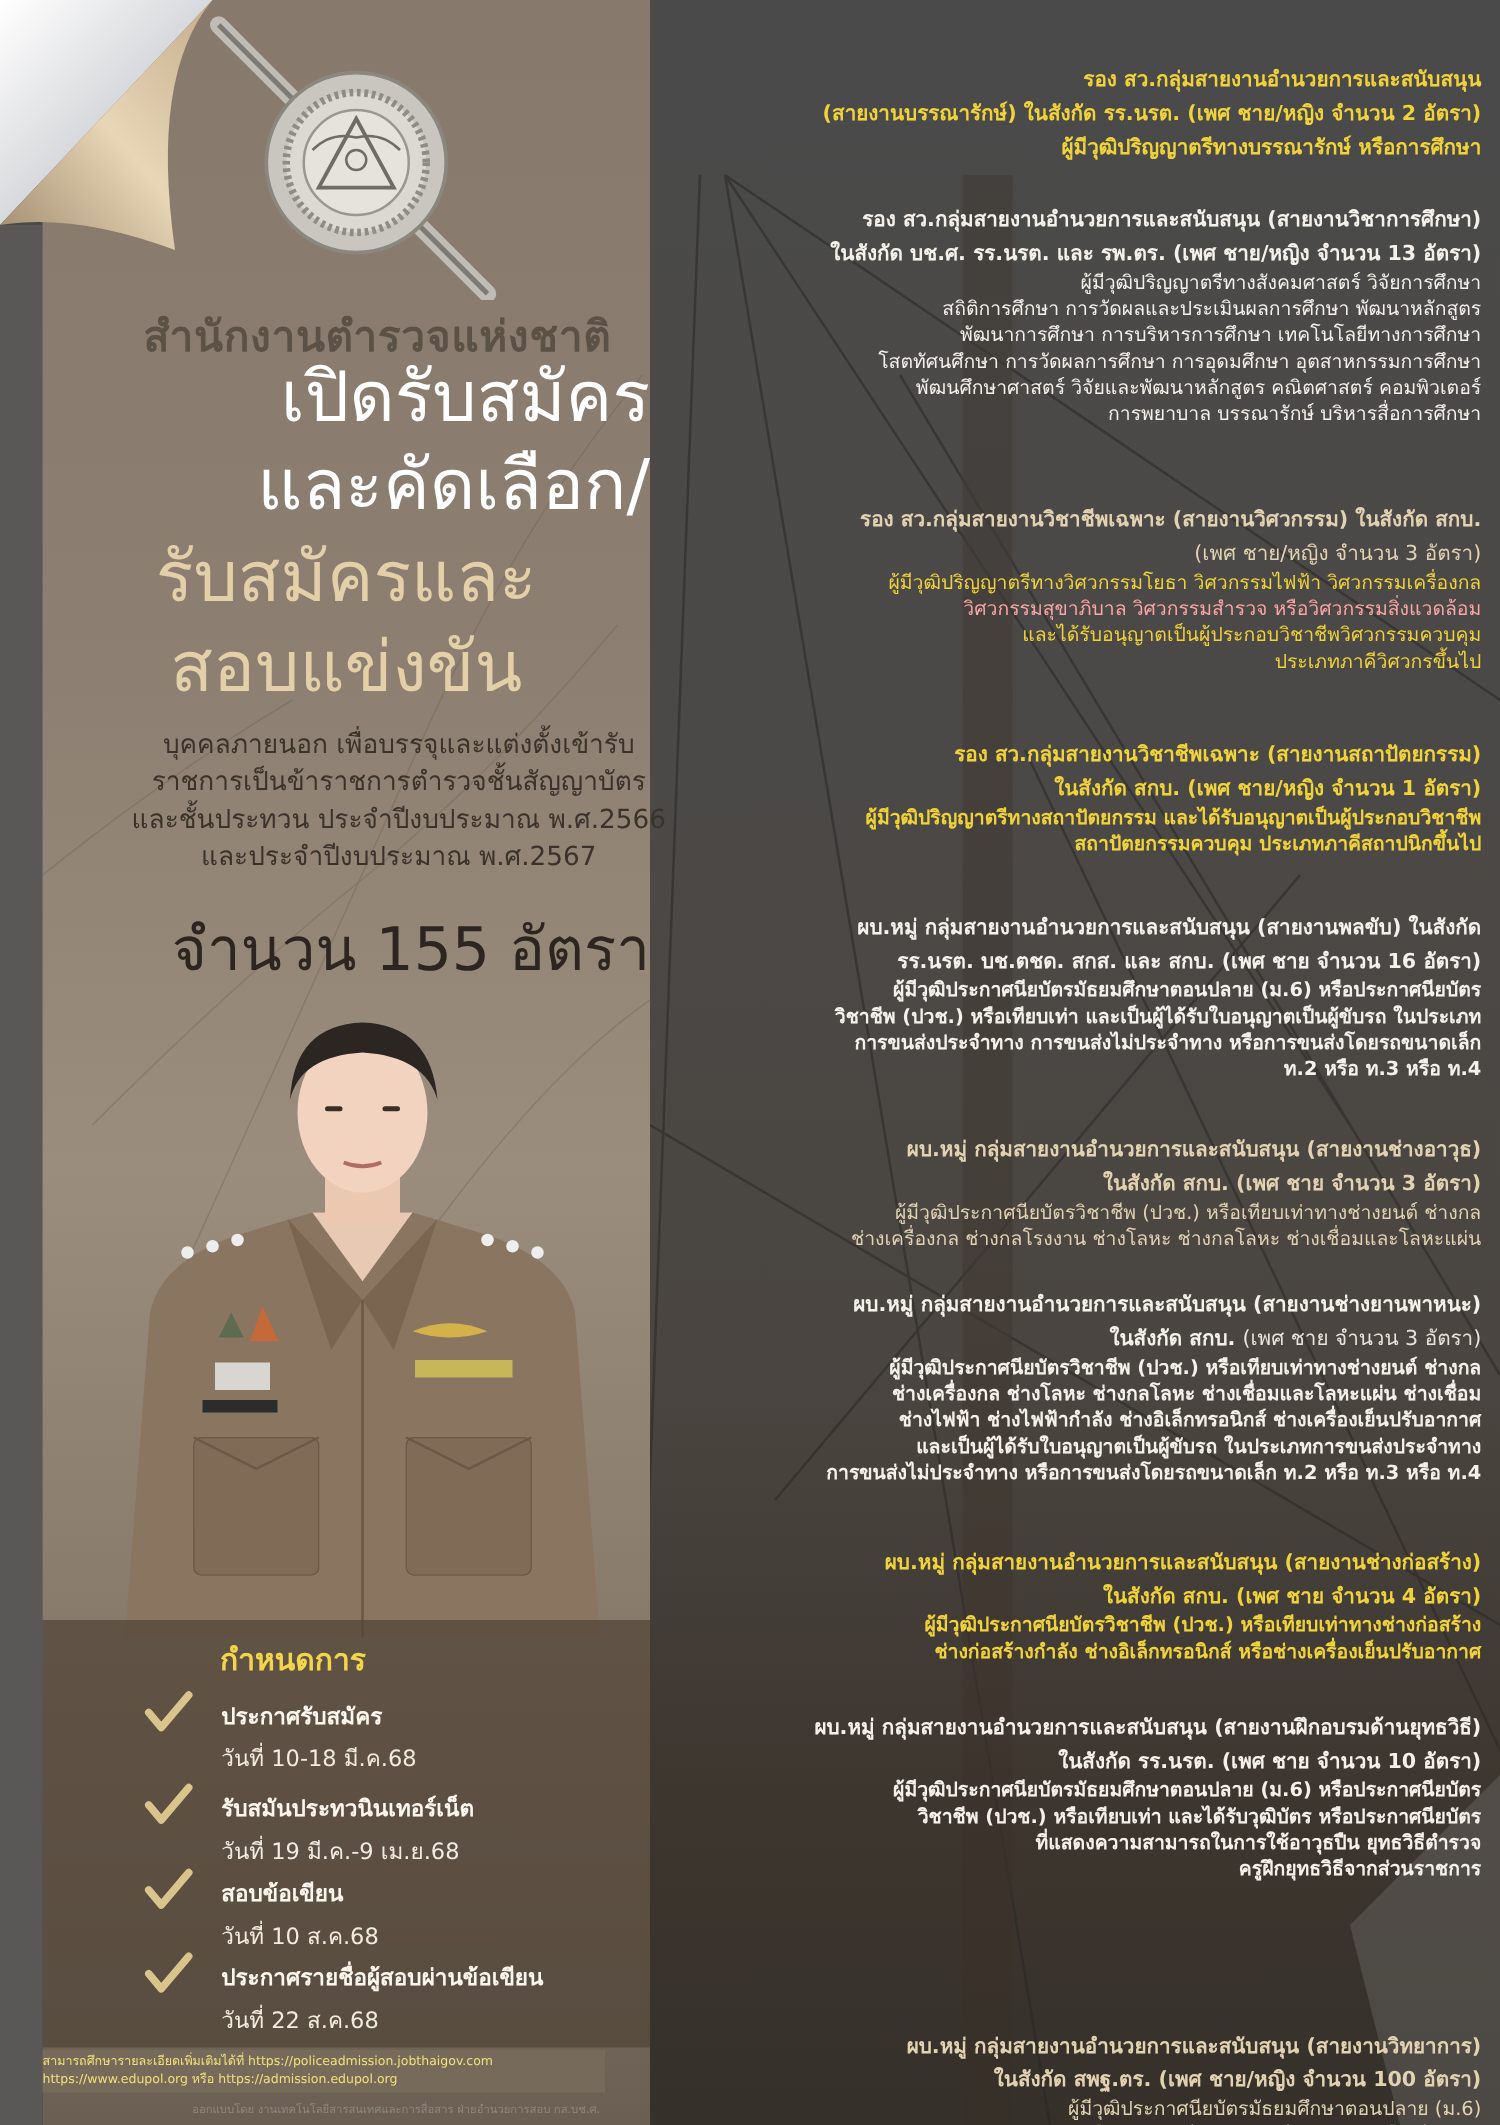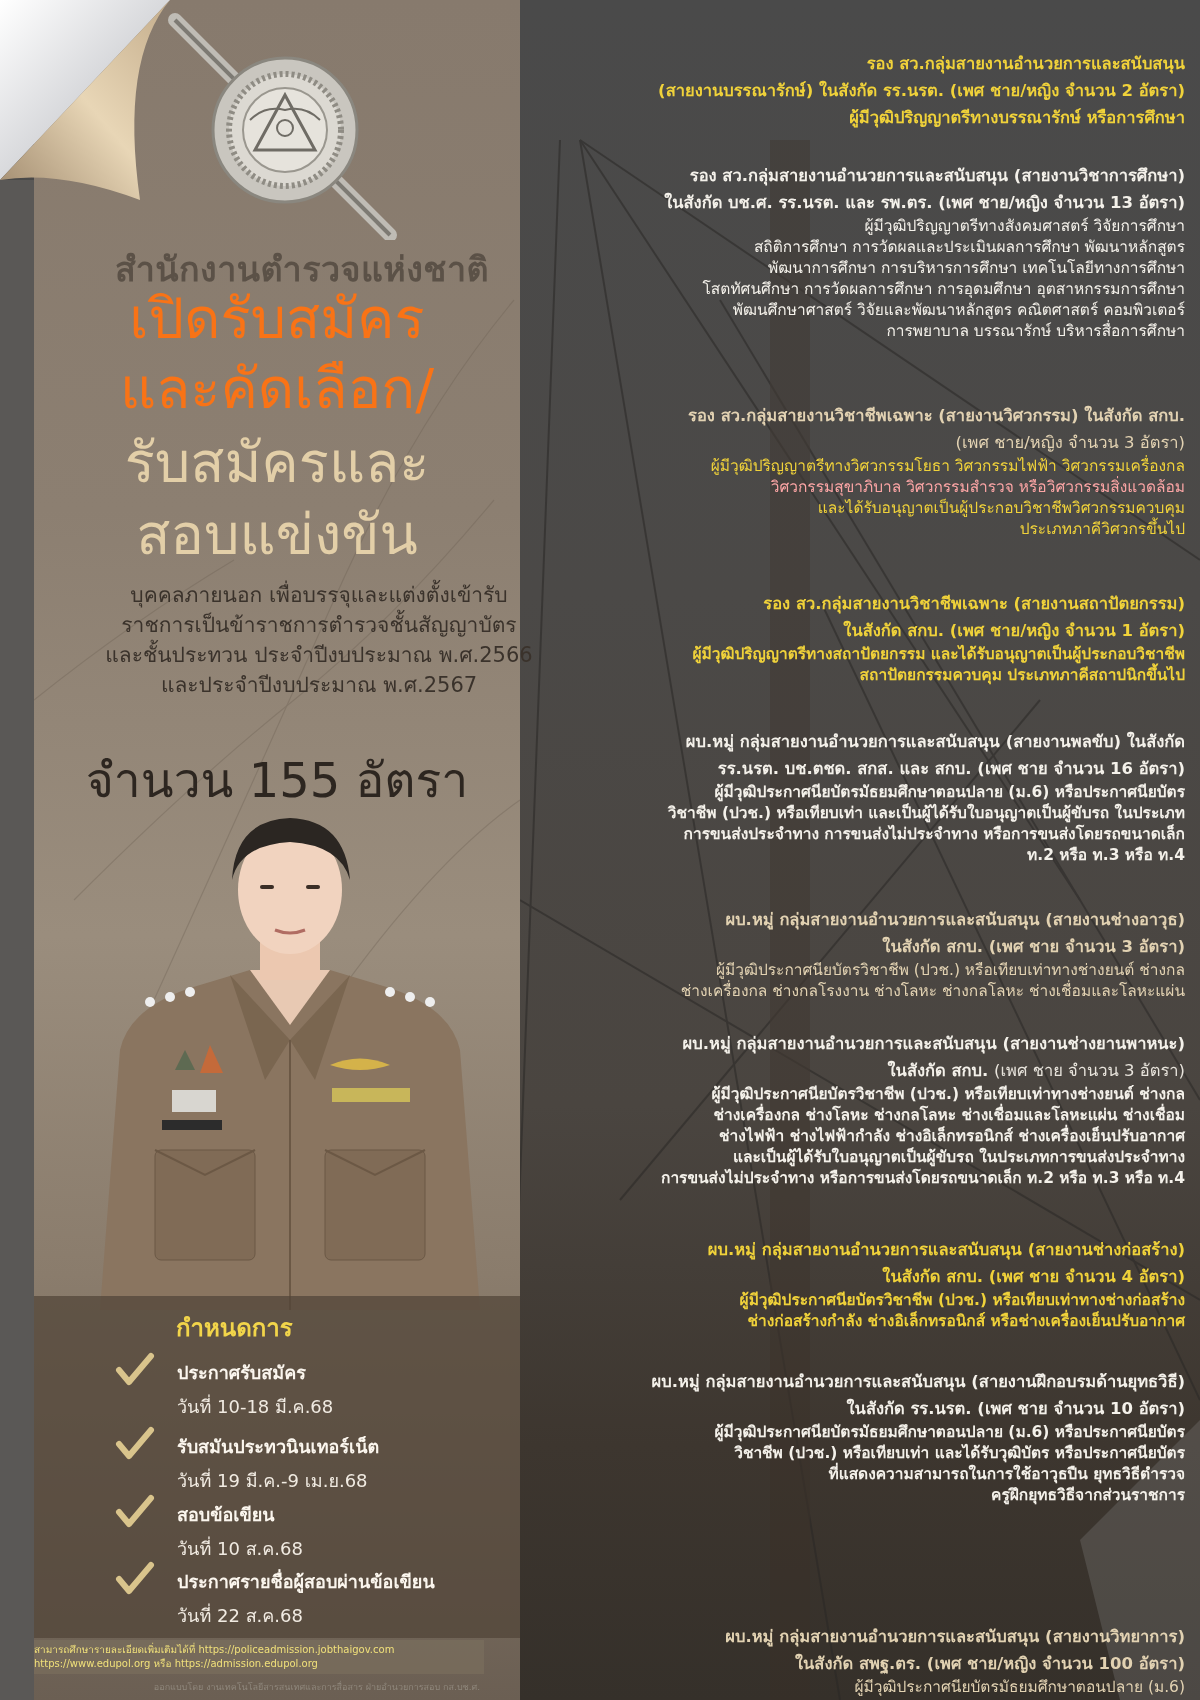--- a/index.html
+++ b/index.html
@@ -32,29 +32,29 @@
   .emblem { position: absolute; left: 165px; top: 10px; width: 240px; height: 230px; }
 
   .org-name {
     position: absolute; left: 34px; top: 242px; width: 536px; text-align: center;
     font-size: 34px; font-weight: bold; color: #5b5147; letter-spacing: 0.5px;
   }
   .headline {
     position: absolute; left: 34px; width: 486px; text-align: center;
     font-size: 56px; line-height: 70px; font-weight: normal;
   }
-  .headline.white { color: #f97316; }
+  .headline.white { color: #ffffff; text-align: right; }
   .headline.gold { color: #e3cfa8; }
   .subtitle {
     position: absolute; left: 34px; top: 580px; width: 486px; text-align: center;
     font-size: 21px; line-height: 30px; color: #3a322b; margin-left: 42px;
   }
   .quota {
-    position: absolute; left: 34px; top: 732px; width: 486px; text-align: center;
-    font-size: 48px; line-height: 56px; color: #2d2620; margin-top: 20px;
+    position: absolute; left: 34px; top: 732px; width: 486px; text-align: right;
+    font-size: 48px; line-height: 56px; color: #2d2620;
   }
 
   
   .officer { position: absolute; left: 60px; top: 790px; width: 460px; height: 520px; }
 
   
   .schedule {
     position: absolute; left: 34px; top: 1296px; width: 486px; height: 342px;
     background: rgba(80, 68, 56, 0.72);
   }

